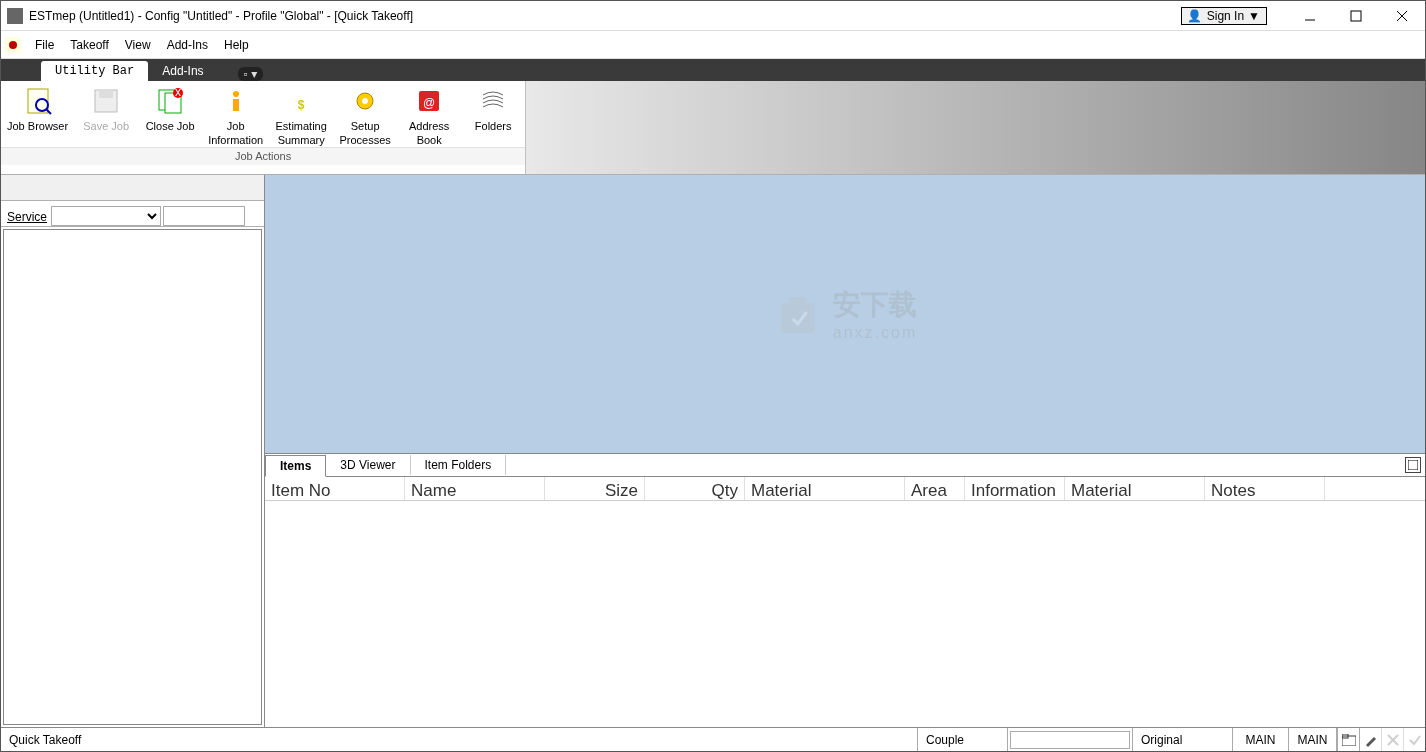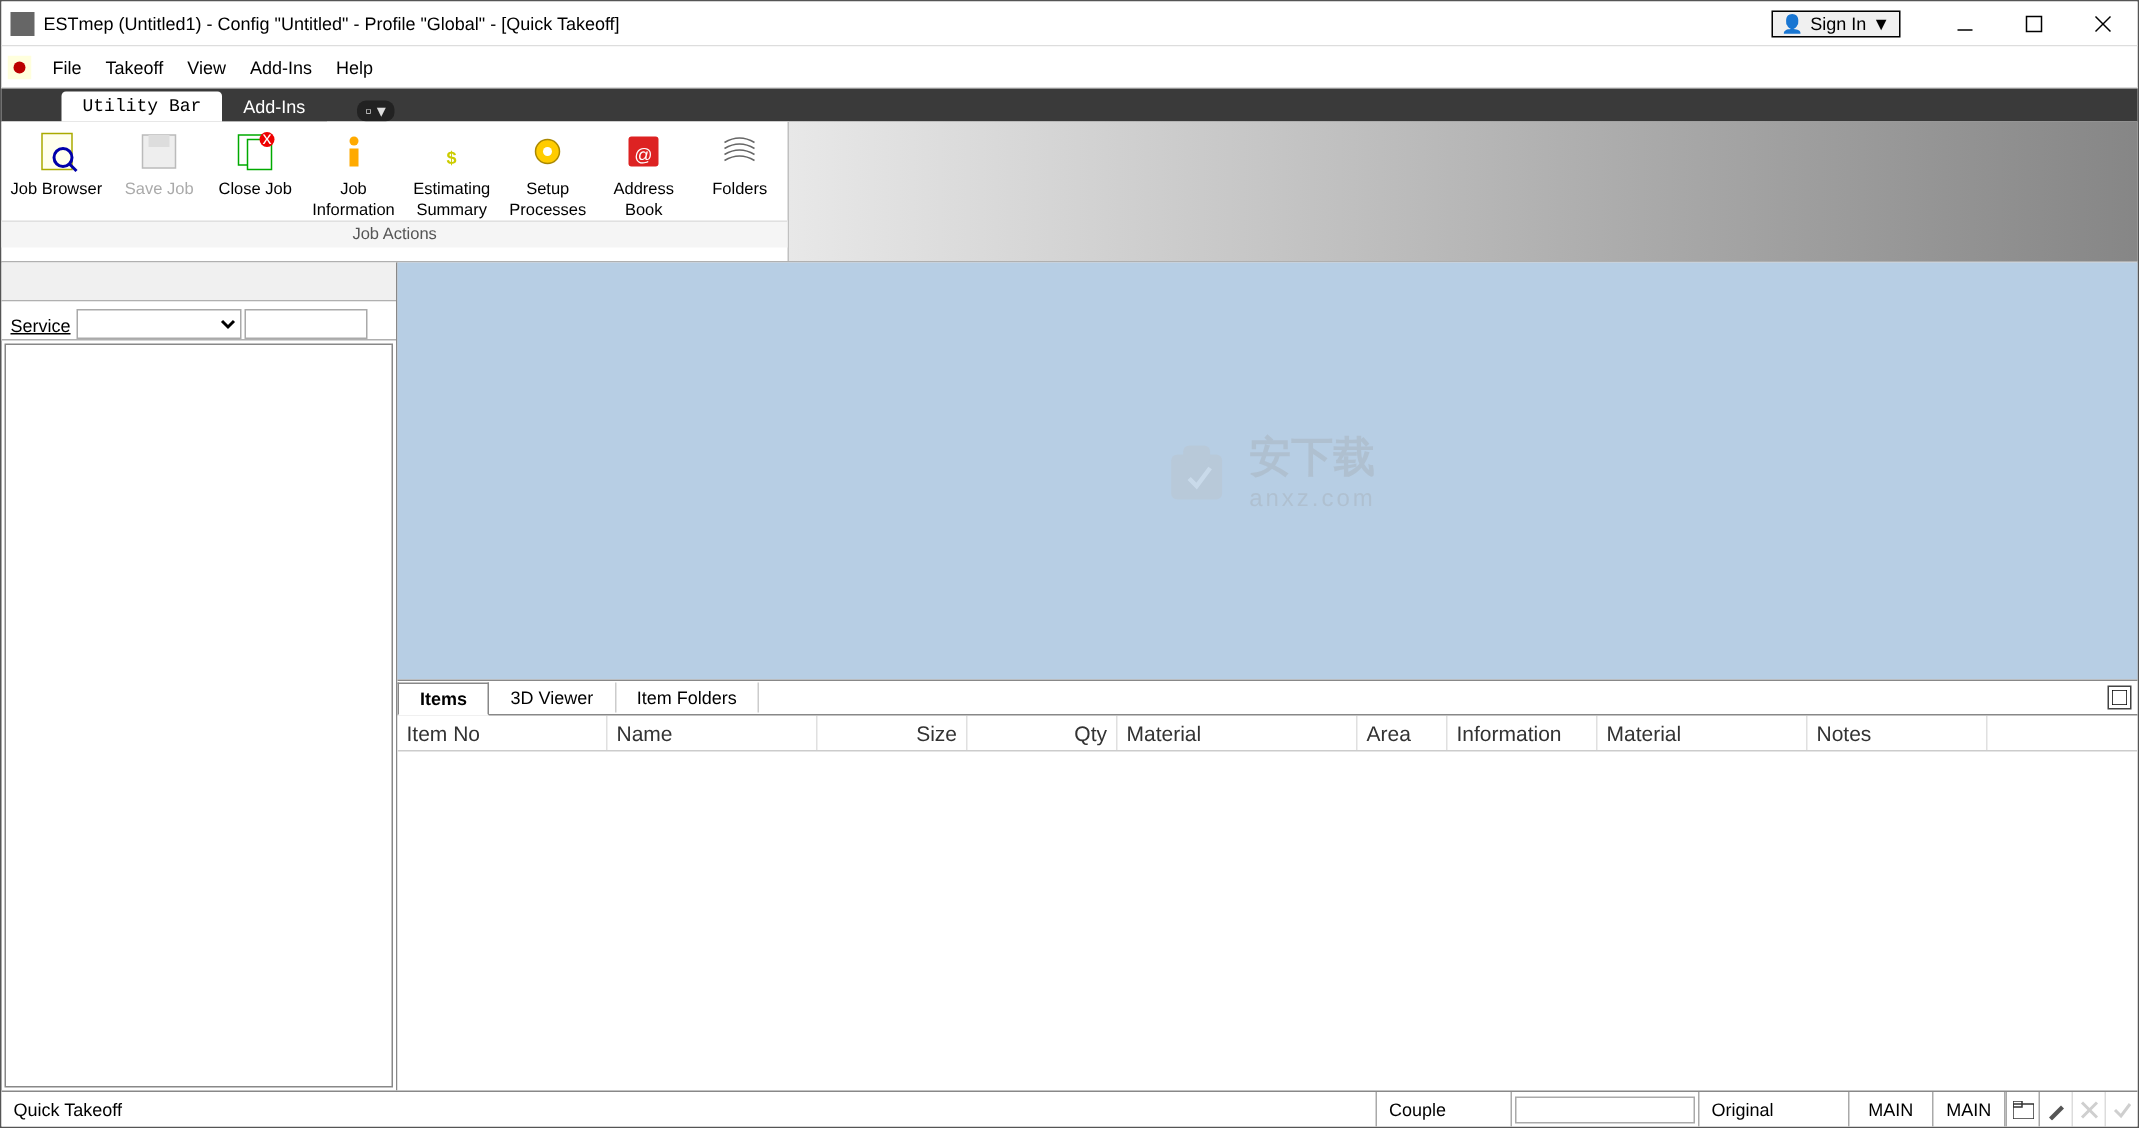--- a/index.html
+++ b/index.html
@@ -50,21 +50,21 @@
 .canvas .watermark { position: absolute; top: 50%; left: 50%; transform: translate(-50%,-50%); opacity: 0.25; font-size: 28px; color: #888; display:flex; align-items:center; gap:10px;}
 
 
 .bottomtabs { height: 24px; border-top: 1px solid #888; border-bottom: 1px solid #888; display: flex; align-items: center; background: #fff; position:relative;}
 .bottomtabs .tab { padding: 3px 14px; border-right: 1px solid #ccc; cursor: default; }
 .bottomtabs .tab.active { background: #fff; font-weight: bold; border: 1px solid #888; border-bottom: 1px solid #fff; position: relative; top: 1px; }
 .bottomtabs .maxbox { margin-left:auto; width:16px; height:16px; border:1px solid #444; margin-right:4px; display:flex; align-items:center; justify-content:center;}
 
 .grid { height: 250px; background: #fff; border-top: none; overflow: hidden; }
 .grid .headerrow { display: flex; height: 24px; border-bottom: 1px solid #ccc; }
-.grid .headerrow .col { border-right: 1px solid #e0e0e0; padding: 4px 6px; font-size: 14px; color:#333; }
+.grid .headerrow .col { border-right: 1px solid #e0e0e0; padding: 4px 6px; font-size: 17px; color:#333; }
 
 
 .statusbar { height: 24px; border-top: 1px solid #888; display: flex; align-items: stretch; background: #fff; }
 .statusbar .cell { border-right: 1px solid #aaa; padding: 3px 8px; display: flex; align-items: center; font-size: 12px; }
 .statusbar input { border:1px solid #aaa; height:18px; width:120px;}
 .statusbar .iconbtn { width:22px; border-left:1px solid #aaa; display:flex; align-items:center; justify-content:center; }
 .statusbar .iconbtn.disabled { opacity:0.4;}
 </style>
 </head>
 <body>

